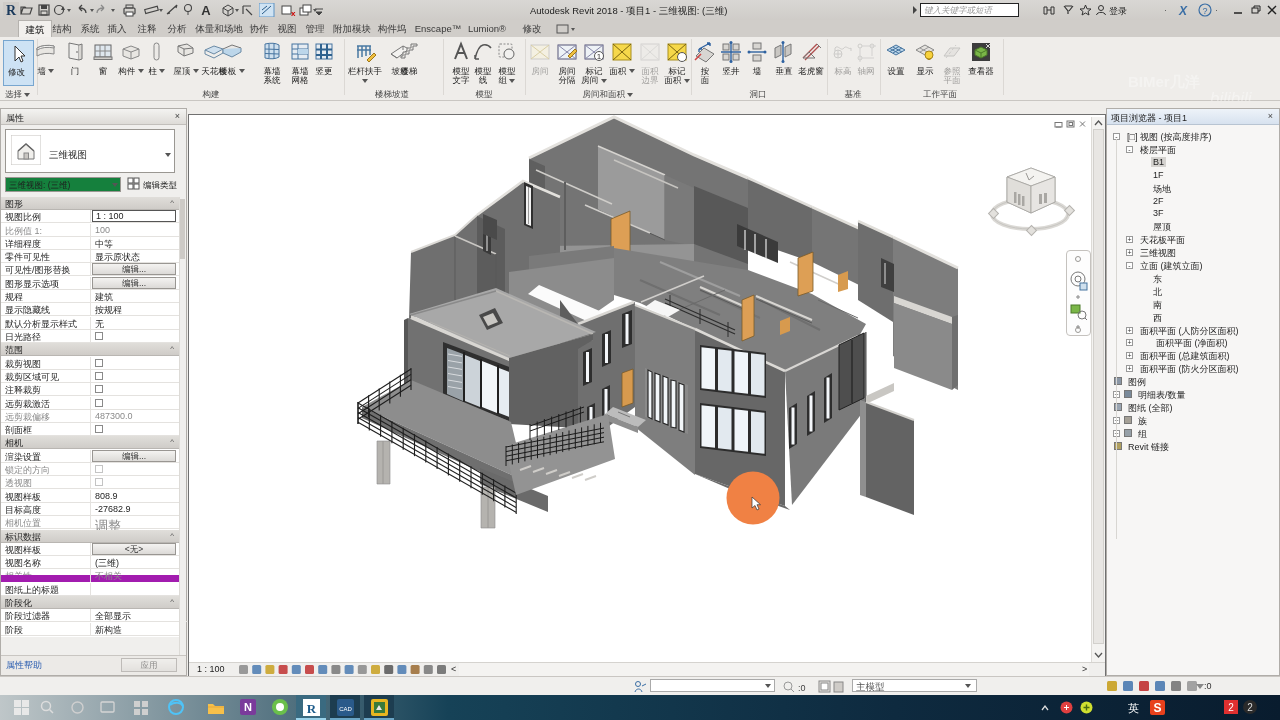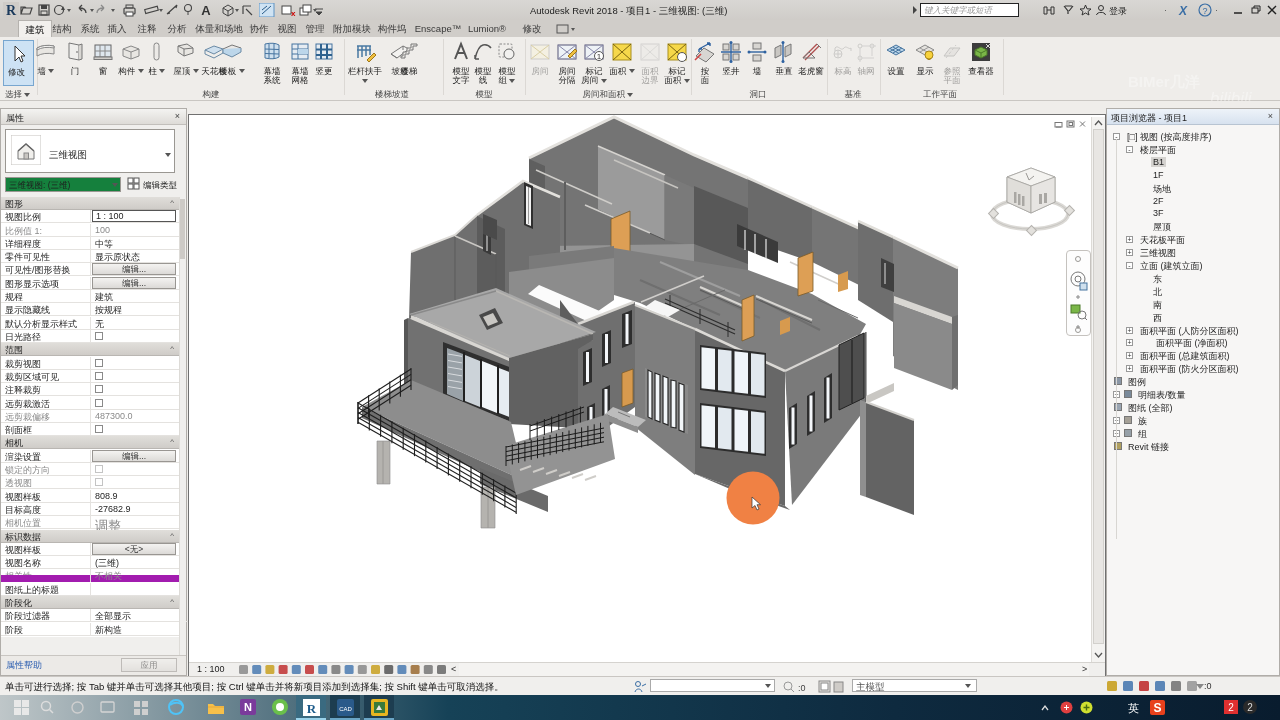--- a/index.html
+++ b/index.html
@@ -905,21 +905,20 @@
 <rect x="175.59999999999997" y="2" width="9" height="9" rx="1.5" fill="#9a6a30" opacity="0.85"></rect>
 <rect x="188.79999999999995" y="2" width="9" height="9" rx="1.5" fill="#777" opacity="0.85"></rect>
 <rect x="201.99999999999994" y="2" width="9" height="9" rx="1.5" fill="#666" opacity="0.85"></rect>
 </svg>
 <div class="a" style="left:262px;top:549px;font-size:9px;color:#333">&lt;</div>
 <div class="a" style="left:270px;top:548px;width:630px;height:13px;background:#f4f3f1"></div>
 <div class="a" style="left:893px;top:549px;font-size:9px;color:#333">&gt;</div>
 </div>
 </div>
 <div id="statusbar">
-<div class="a" style="left:5px;top:4px">单击可进行选择; 按 Tab 键并单击可选择其他项目; 按 Ctrl 键单击并将新项目添加到选择集; 按 Shift 键单击可取消选择。</div>
 <svg class="a" style="left:633px;top:3px" width="14" height="13">
       <circle cx="5" cy="4" r="2.5" fill="none" stroke="#3a6ea5"></circle>
       <path d="M2 12 C3 8 8 8 9 12 M9 6 L13 4" stroke="#3a6ea5" fill="none"></path>
     </svg>
 <div class="a" style="left:650px;top:2px;width:125px;height:13px;background:#fff;border:1px solid #aaa"></div>
     <div class="a" style="left:765px;top:4px;color:#666;font-size:8px"><i class="dn"></i></div>
 <svg class="a" style="left:782px;top:3px" width="30" height="13">
       <circle cx="6" cy="6" r="4" fill="none" stroke="#999"></circle>
       <path d="M9 9 L12 12" stroke="#999"></path>
       <text x="16" y="11" font-size="9" fill="#444">:0</text>

